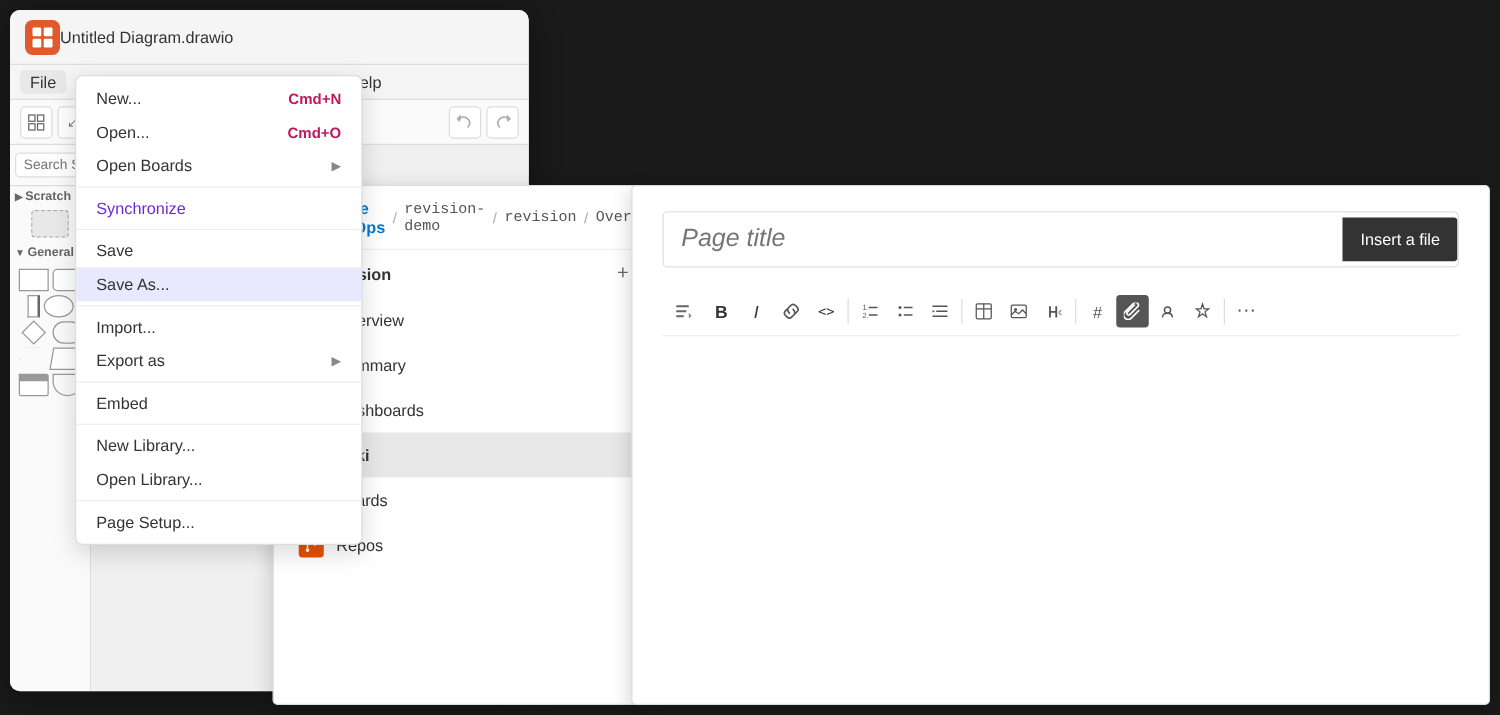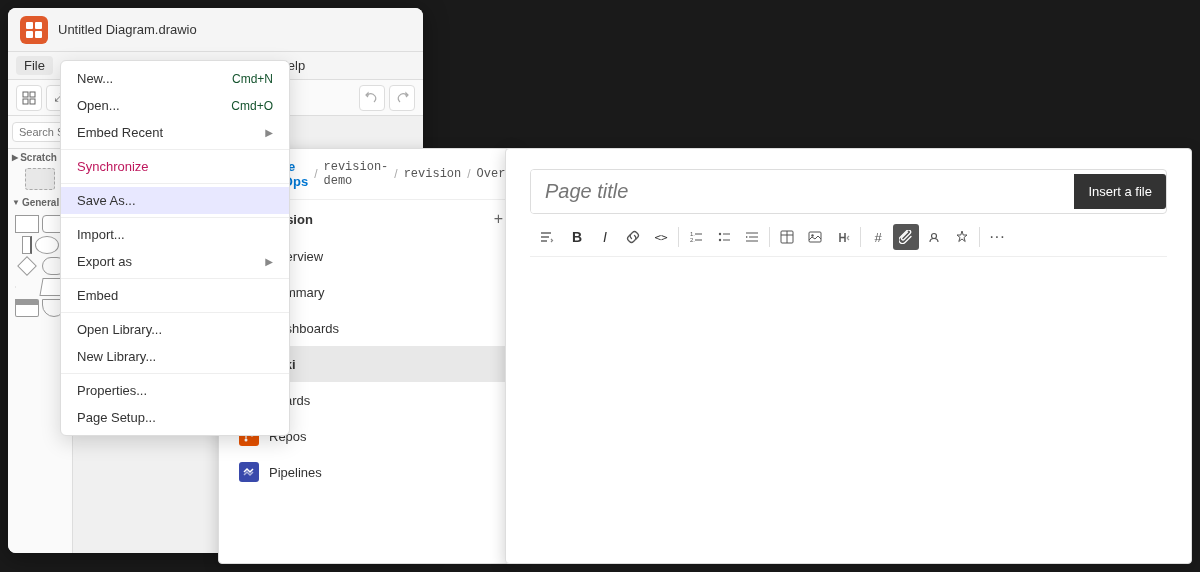--- a/index.html
+++ b/index.html
@@ -26,21 +26,20 @@
       overflow: hidden;
     }
 
     
     .title-bar {
       background: #f5f5f5;
       border-bottom: 1px solid #ddd;
       padding: 8px 12px;
       display: flex;
       align-items: center;
-      gap: 10px;
       height: 44px;
     }
     .app-icon {
       width: 28px;
       height: 28px;
       background: #e05a2b;
       border-radius: 6px;
       display: flex;
       align-items: center;
       justify-content: center;
@@ -143,24 +142,25 @@
     .dropdown-item {
       display: flex;
       align-items: center;
       justify-content: space-between;
       padding: 6px 16px;
       cursor: pointer;
       font-size: 13px;
       color: #333;
     }
     .dropdown-item.active { background: #e8e8ff; }
-    .dropdown-item.disabled { color: #be185d; cursor: default; }
+    .dropdown-item.disabled { color: #6d28d9; cursor: default; }
     .dropdown-shortcut {
-      color: #14532d;
+      color: #be185d;
       font-size: 12px;
+      font-weight: bold;
     }
     .dropdown-separator {
       height: 1px;
       background: #eee;
       margin: 3px 0;
     }
     .dropdown-arrow {
       color: #888;
       font-size: 10px;
     }
@@ -281,21 +281,21 @@
     }
 
     .wiki-editor {
       padding: 20px 24px;
     }
 
     .wiki-title-area {
       display: flex;
       align-items: center;
       justify-content: space-between;
-      margin-bottom: 4px;
+      margin-bottom: 16px;
       border: 1px solid #ddd;
       border-radius: 4px;
       overflow: hidden;
     }
     .wiki-title-input {
       flex: 1;
       padding: 10px 14px;
       font-size: 20px;
       border: none;
       outline: none;
@@ -494,54 +494,54 @@
 <div class="dropdown-menu">
   <div class="dropdown-item">
     <span>New...</span>
     <span class="dropdown-shortcut">Cmd+N</span>
   </div>
   <div class="dropdown-item">
     <span>Open...</span>
     <span class="dropdown-shortcut">Cmd+O</span>
   </div>
   <div class="dropdown-item">
-    <span>Embed Recent</span>
+    <span>Open Boards</span>
     <span class="dropdown-arrow">▶</span>
   </div>
   <div class="dropdown-separator"></div>
   <div class="dropdown-item disabled">
     <span>Synchronize</span>
   </div>
   <div class="dropdown-separator"></div>
+  <div class="dropdown-item">
+    <span>Save</span>
+  </div>
   <div class="dropdown-item active">
     <span>Save As...</span>
   </div>
   <div class="dropdown-separator"></div>
   <div class="dropdown-item">
     <span>Import...</span>
   </div>
   <div class="dropdown-item">
     <span>Export as</span>
     <span class="dropdown-arrow">▶</span>
   </div>
   <div class="dropdown-separator"></div>
   <div class="dropdown-item">
     <span>Embed</span>
   </div>
   <div class="dropdown-separator"></div>
   <div class="dropdown-item">
+    <span>New Library...</span>
+  </div>
+  <div class="dropdown-item">
     <span>Open Library...</span>
   </div>
-  <div class="dropdown-item">
-    <span>New Library...</span>
-  </div>
   <div class="dropdown-separator"></div>
-  <div class="dropdown-item">
-    <span>Properties...</span>
-  </div>
   <div class="dropdown-item">
     <span>Page Setup...</span>
   </div>
 </div>
 
 <div class="azure-panel">
 
   <div class="azure-breadcrumb">
 
     <svg class="azure-logo" viewBox="0 0 20 20">
@@ -630,29 +630,20 @@
         <svg width="14" height="14" viewBox="0 0 14 14">
             <circle cx="4" cy="3" r="1.5" fill="white"></circle>
             <circle cx="4" cy="11" r="1.5" fill="white"></circle>
             <circle cx="10" cy="6" r="1.5" fill="white"></circle>
             <path d="M4 4.5 L4 9.5 M4 4.5 Q10 5 10 6" stroke="white" stroke-width="1.2" fill="none"></path>
           </svg>
       </div>
       <span>Repos</span>
     </div>
 
-    <div class="azure-nav-item">
-      <div class="nav-icon indigo">
-        <svg width="14" height="14" viewBox="0 0 14 14">
-            <path d="M2 7 L5 4 L8 7 L11 4" stroke="white" stroke-width="1.5" fill="none"></path>
-            <path d="M2 10 L5 7 L8 10 L11 7" stroke="white" stroke-width="1.5" fill="none" opacity="0.6"></path>
-          </svg>
-      </div>
-      <span>Pipelines</span>
-    </div>
   </div>
 </div>
 
 <div class="wiki-panel">
   <div class="wiki-editor">
 
     <div class="wiki-title-area">
       <input class="wiki-title-input" type="text" value="" placeholder="Page title" style="">
       <div class="insert-file-btn">Insert a file</div>
     </div>

